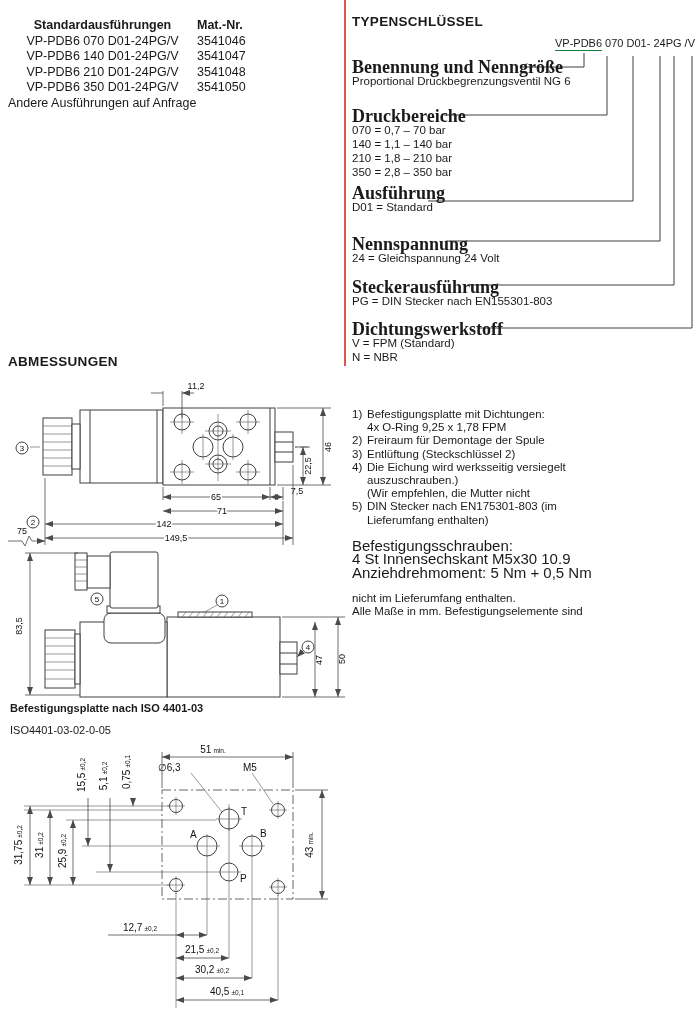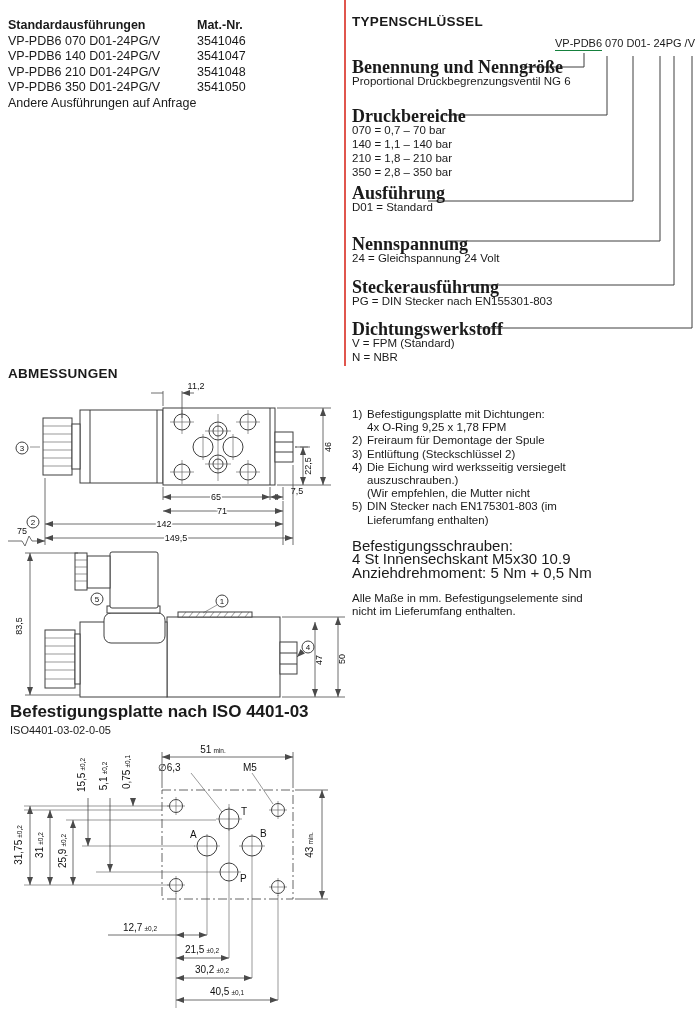--- a/index.html
+++ b/index.html
@@ -4,32 +4,32 @@
 <style>
   html,body{margin:0;padding:0;}
   body{
     width:700px;height:1011px;position:relative;background:#ffffff;
     font-family:"Liberation Sans",sans-serif;color:#1a1a1a;overflow:hidden;
   }
   .abs{position:absolute;}
   
   .std{left:8px;top:18px;font-size:12.5px;line-height:15.5px;width:335px;}
   .std .hdr{font-weight:bold;}
-  .c1{display:inline-block;width:189px;}
+  .c1{display:inline-block;width:189px;text-align:center;}
   
   .divider{left:344px;top:0;width:2px;height:366px;}
   
   .tk-title{left:352px;top:14px;font-size:13.5px;font-weight:bold;letter-spacing:.3px;}
   .tk-code{right:5px;top:37px;font-size:11px;white-space:pre;}
   .tk-code .underl{border-bottom:1px solid #15803d;padding-bottom:1px;}
   .tk-sec{left:352px;font-size:11.5px;line-height:14px;width:300px;}
   .tk-sec .h{font-weight:bold;font-size:18px;line-height:14px;font-family:Liberation Serif, serif;}
   
-  .abm-title{left:8px;top:366px;font-size:13.5px;font-weight:bold;letter-spacing:.3px;}
-  .plate-title{left:10px;top:702px;font-size:17px;font-weight:bold;}
+  .abm-title{left:8px;top:354px;font-size:13.5px;font-weight:bold;letter-spacing:.3px;}
+  .plate-title{left:10px;top:702px;font-size:11px;font-weight:bold;}
   .plate-sub{left:10px;top:724px;font-size:11px;text-align:center;}
   
   .notes{left:352px;top:408px;font-size:11.5px;line-height:13.2px;width:330px;}
   .note-row{display:flex;}
   .note-n{width:15px;flex:none;}
   .screws{left:352px;top:539px;font-size:15px;line-height:13.3px;width:330px;}
   .foot{left:352px;top:592px;font-size:11.5px;line-height:12.8px;width:340px;}
   
   svg{position:absolute;overflow:visible;}
   svg text{font-family:"Liberation Sans",sans-serif;fill:#111;stroke:none;}
@@ -286,22 +286,22 @@
     </div>
 </div>
 
 <div class="abs screws">
   <div>Befestigungsschrauben:</div>
   <div>4 St Innensechskant M5x30 10.9</div>
   <div>Anziehdrehmoment: 5 Nm + 0,5 Nm</div>
 </div>
 
 <div class="abs foot">
+  <div>nicht im Lieferumfang enthalten.</div>
   <div>Alle Maße in mm. Befestigungselemente sind</div>
-  <div>nicht im Lieferumfang enthalten.</div>
 </div>
 
 <div class="abs plate-title">Befestigungsplatte nach ISO 4401-03</div>
 <div class="abs plate-sub">ISO4401-03-02-0-05</div>
 
 <svg style="left:0;top:745px" width="350" height="266" viewBox="0 745 350 266">
   <defs>
     <marker id="arr2" viewBox="0 0 10 10" refX="9" refY="5" markerWidth="9" markerHeight="9" orient="auto-start-reverse" markerUnits="userSpaceOnUse">
       <path d="M0,1.6L9,5L0,8.4z" fill="#4a4a4a"></path>
     </marker>

